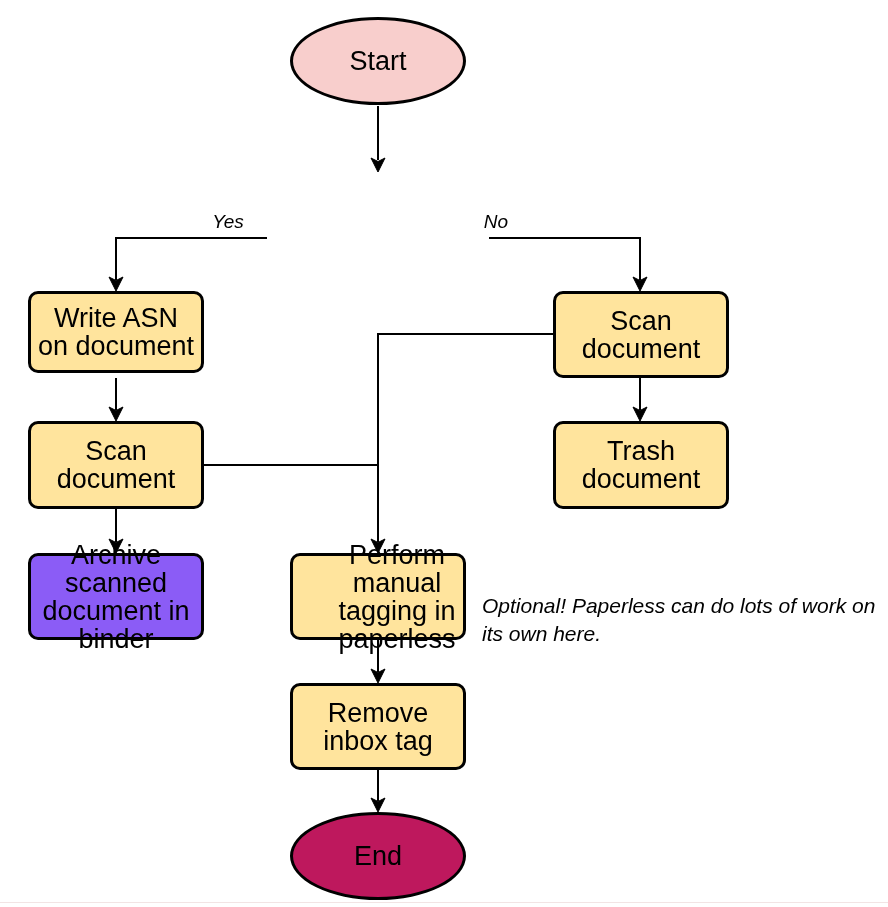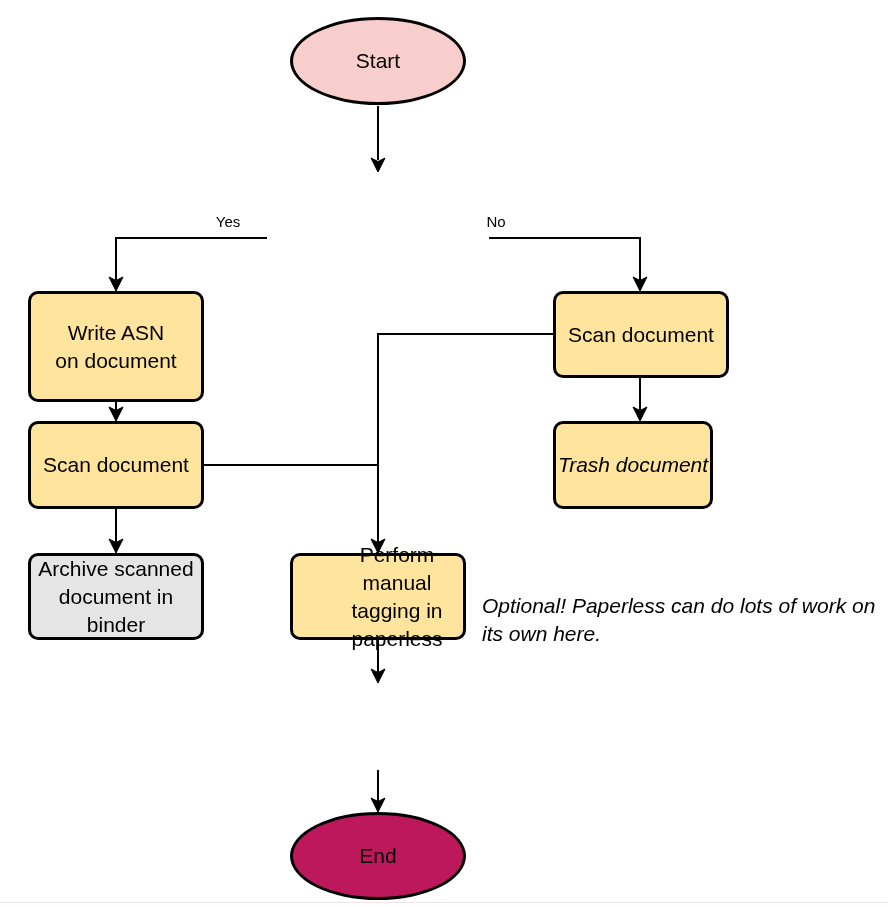--- a/index.html
+++ b/index.html
@@ -10,35 +10,35 @@
     color: #000000;
   }
   .canvas { position: relative; width: 888px; height: 907px; background: #ffffff; }
   .connectors { position: absolute; left: 0; top: 0; width: 888px; height: 907px; z-index: 1; }
   .connectors path.edge { fill: none; stroke: #000000; stroke-width: 2; }
   .connectors path.arrowhead { fill: #000000; stroke: #000000; stroke-width: 1; stroke-linejoin: round; }
   .node {
     position: absolute; z-index: 2;
     display: flex; align-items: center; justify-content: flex-end;
     box-sizing: border-box;
-    font-size: 21px; line-height: 28px; text-align: center;
+    font-size: 27px; line-height: 28px; text-align: center;
   }
   .node .lbl { display: block; width: 100%; white-space: pre-line; text-align: center; }
   .process {
     border: 3px solid #000000; border-radius: 10px;
   }
   .terminator {
     border: 3.5px solid #000000; border-radius: 50%;
   }
   .diamond-wrap { background: transparent !important; border: none; padding: 0; }
   .diamond-wrap svg { position: absolute; left: 0; top: 0; width: 100%; height: 100%; }
   .diamond-wrap .lbl { position: relative; z-index: 1; }
   .edge-label {
     position: absolute; z-index: 3;
-    font-size: 15px; line-height: 22px; text-align: center;
+    font-size: 19px; line-height: 22px; text-align: center; font-style: italic;
   }
   .annotation {
     position: absolute; z-index: 3;
     font-size: 21px; line-height: 28px; font-style: italic;
     white-space: pre-line; text-align: left;
   }
   .bottom-divider {
     position: absolute; left: 0; top: 902px; width: 888px; height: 1px;
     background: #f2e4e4; z-index: 0;
   }
@@ -81,44 +81,48 @@
   </svg>
 
   <div class="node terminator" style="left: 290px; top: 17px; width: 176px; height: 88px; background-color: rgb(248, 206, 204);">
     <span class="lbl">Start</span>
   </div>
 
 
   <div class="edge-label" style="left:198px; top:211px; width:60px;">Yes</div>
   <div class="edge-label" style="left:466px; top:211px; width:60px;">No</div>
 
-  <div class="node process" style="left: 28px; top: 291px; width: 176px; height: 111px; background-color: rgb(255, 228, 157);">
+  <div class="node process" style="left: 28px; top: 291px; width: 176px; height: 82px; background-color: rgb(255, 228, 157);">
     <span class="lbl">Write ASN
 on document</span>
   </div>
   <div class="node process" style="left: 28px; top: 421px; width: 176px; height: 88px; background-color: rgb(255, 228, 157);">
     <span class="lbl">Scan document</span>
   </div>
-  <div class="node process" style="left: 28px; top: 553px; width: 176px; height: 87px; background-color: #e5e5e5;">
+  <div class="node process" style="left: 28px; top: 553px; width: 176px; height: 87px; background-color: #8b5cf6;">
     <span class="lbl">Archive scanned
 document in
 binder</span>
   </div>
 
   <div class="node process" style="left: 553px; top: 291px; width: 176px; height: 87px; background-color: rgb(255, 228, 157);">
     <span class="lbl">Scan document</span>
   </div>
-  <div class="node process" style="left: 553px; top: 421px; width: 160px; height: 88px; background-color: rgb(255, 228, 157); font-style: italic;">
+  <div class="node process" style="left: 553px; top: 421px; width: 176px; height: 88px; background-color: rgb(255, 228, 157);">
     <span class="lbl">Trash document</span>
   </div>
 
   <div class="node process" style="left: 290px; top: 553px; width: 176px; height: 87px; background-color: rgb(255, 228, 157); padding-left: 38px;">
     <span class="lbl">Perform manual
 tagging in
 paperless</span>
+  </div>
+  <div class="node process" style="left: 290px; top: 683px; width: 176px; height: 87px; background-color: rgb(255, 228, 157);">
+    <span class="lbl">Remove
+inbox tag</span>
   </div>
   <div class="node terminator" style="left: 290px; top: 812px; width: 176px; height: 88px; background-color: #be185d;">
     <span class="lbl">End</span>
   </div>
 
   <div class="annotation" style="left:482px; top:592px; width:420px;">Optional! Paperless can do lots of work on
 its own here.</div>
 
   <div class="bottom-divider"></div>
 

